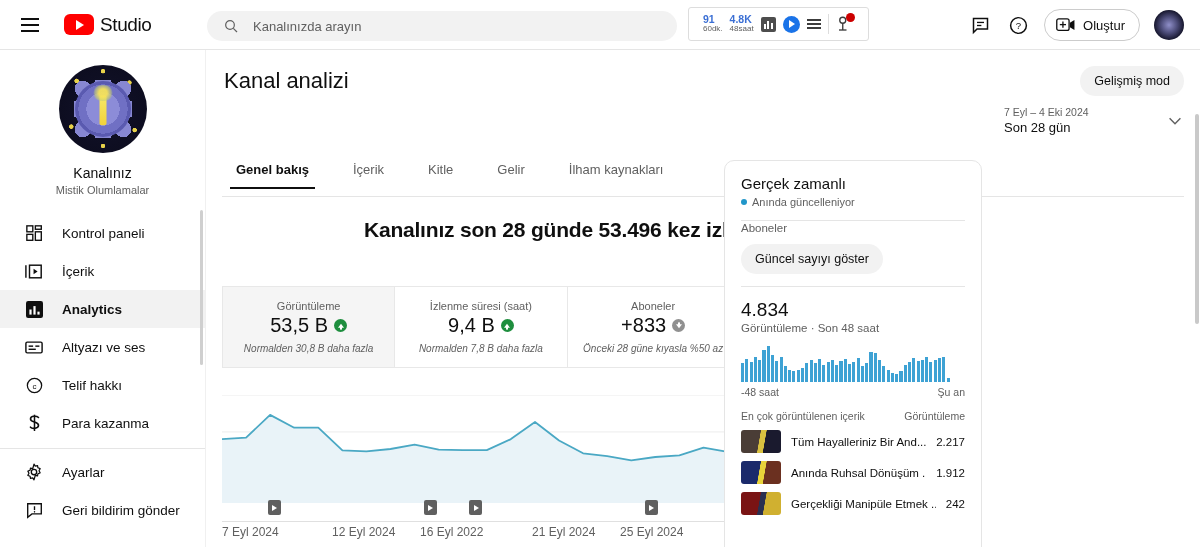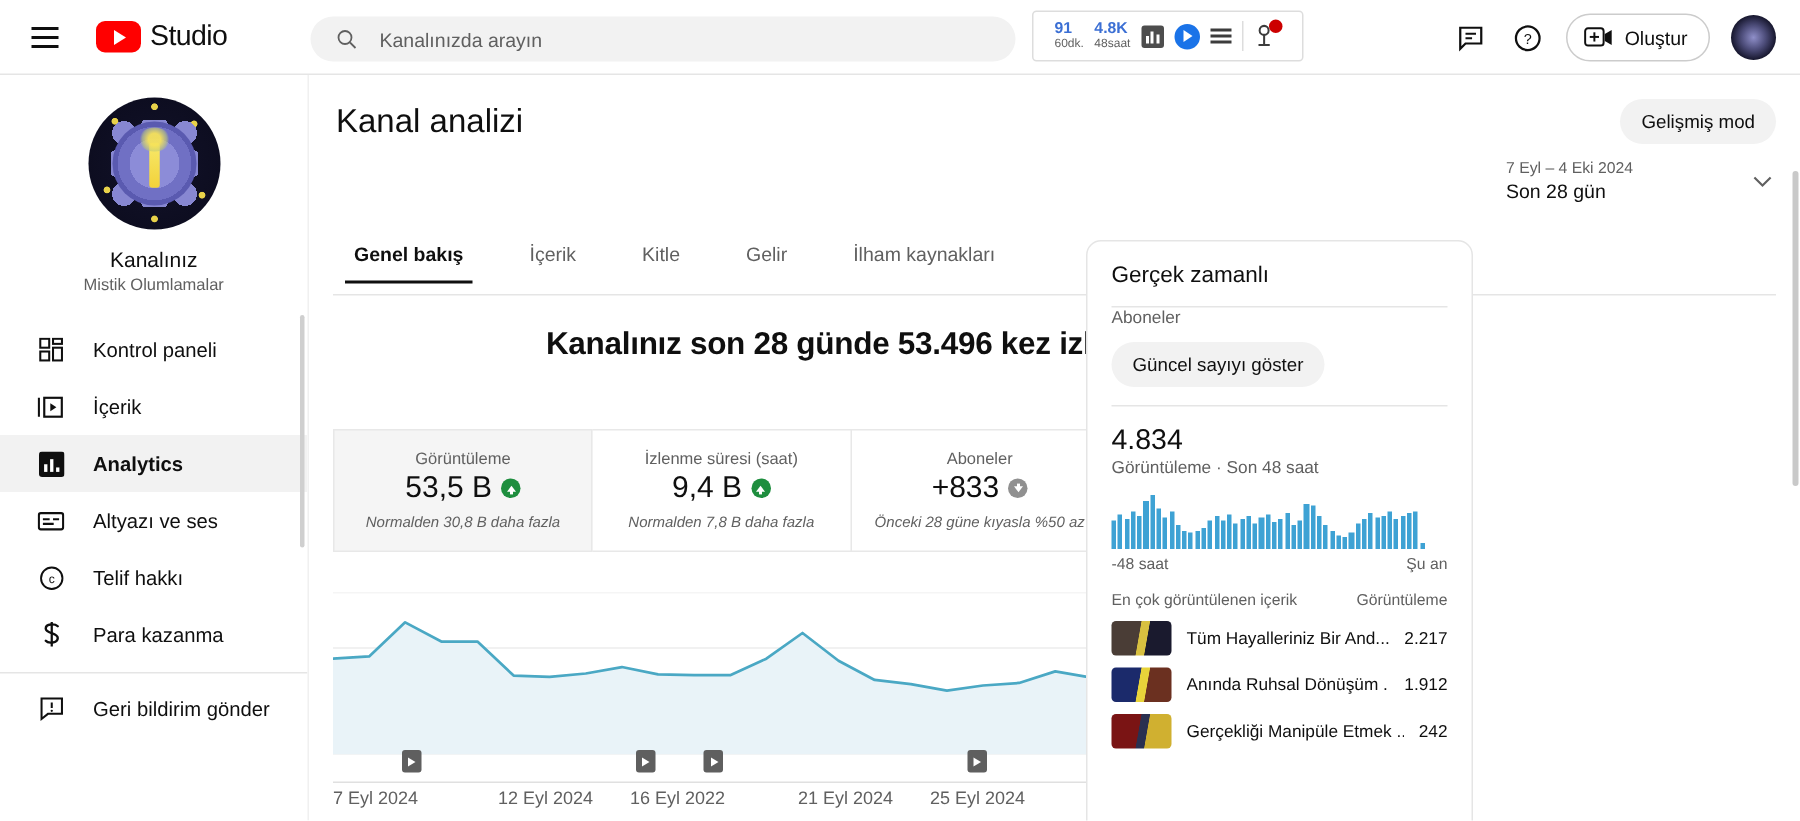--- a/index.html
+++ b/index.html
@@ -340,20 +340,29 @@
           <svg width="15" height="18" viewBox="0 0 14 18">
             <path d="M11 3.5C9.5 2 3 1.3 3 5c0 3.6 8 2.6 8 6.3C11 15 4.5 15 3 13.2" fill="none" stroke="#0f0f0f" stroke-width="1.6" stroke-linecap="round"></path>
             <line x1="7" y1="0.7" x2="7" y2="17" stroke="#0f0f0f" stroke-width="1.5"></line>
           </svg>
         </span>
         <span>Para kazanma</span>
       </div>
 
       <div class="nav-divider"></div>
 
+      <div class="nav-item">
+        <span class="nav-ico">
+          <svg width="18" height="18" viewBox="0 0 20 20">
+            <circle cx="10" cy="10" r="3" fill="none" stroke="#0f0f0f" stroke-width="1.5"></circle>
+            <path d="M10 1.2l1.4 2.2 2.5-.6.5 2.5 2.4 1-1.2 2.3 1.2 2.3-2.4 1-.5 2.5-2.5-.6L10 18.8l-1.4-2.2-2.5.6-.5-2.5-2.4-1 1.2-2.3L3.2 9.1l2.4-1 .5-2.5 2.5.6z" fill="none" stroke="#0f0f0f" stroke-width="1.4" stroke-linejoin="round"></path>
+          </svg>
+        </span>
+        <span>Ayarlar</span>
+      </div>
 
       <div class="nav-item">
         <span class="nav-ico">
           <svg width="17" height="17" viewBox="0 0 20 20">
             <path d="M2 2h16v12H7l-5 4z" fill="none" stroke="#0f0f0f" stroke-width="1.6"></path>
             <line x1="10" y1="5" x2="10" y2="9.5" stroke="#0f0f0f" stroke-width="1.6"></line>
             <circle cx="10" cy="11.6" r="0.9" fill="#0f0f0f"></circle>
           </svg>
         </span>
         <span>Geri bildirim gönder</span>
@@ -461,20 +470,24 @@
           <div style="left: 508px;">30 Eyl 2024</div>
           <div style="left: 580px;">4 Eki 20...</div>
         </div>
     </div>
 
     <div class="main-scroll"></div>
   </div>
 
   <div class="rt-card">
     <div class="rt-title">Gerçek zamanlı</div>
+    <div class="rt-live">
+      <span class="live-dot"></span>
+      <span>Anında güncelleniyor</span>
+    </div>
     <div class="rt-hr"></div>
 
     <div class="rt-sm">Aboneler</div>
     <div class="rt-btn">Güncel sayıyı göster</div>
     <div class="rt-hr"></div>
 
     <div class="rt-big">4.834</div>
     <div class="rt-sm">Görüntüleme · Son 48 saat</div>
     <div class="spark" id="spark">
         <i style="height: 18.72px;"></i>

